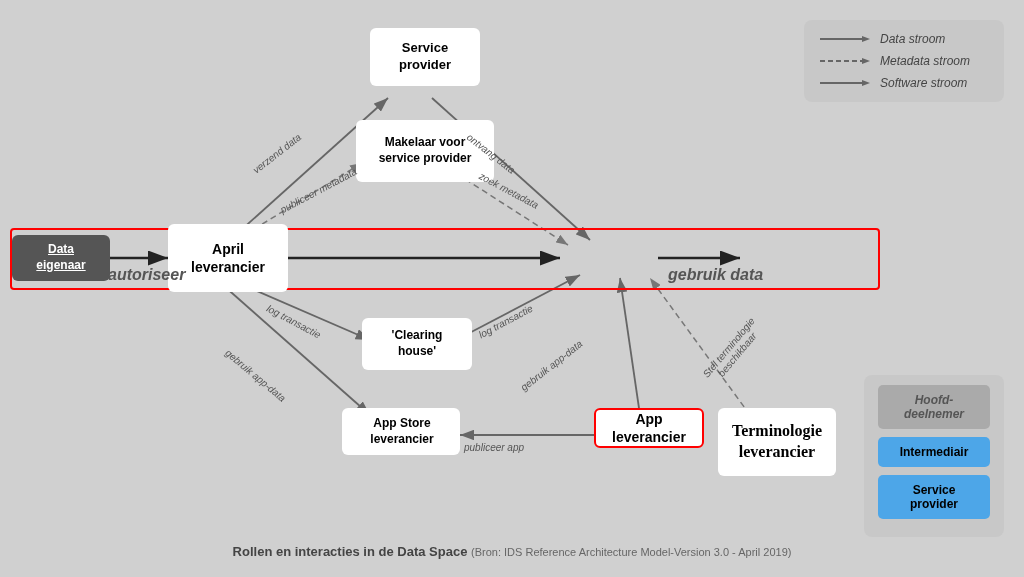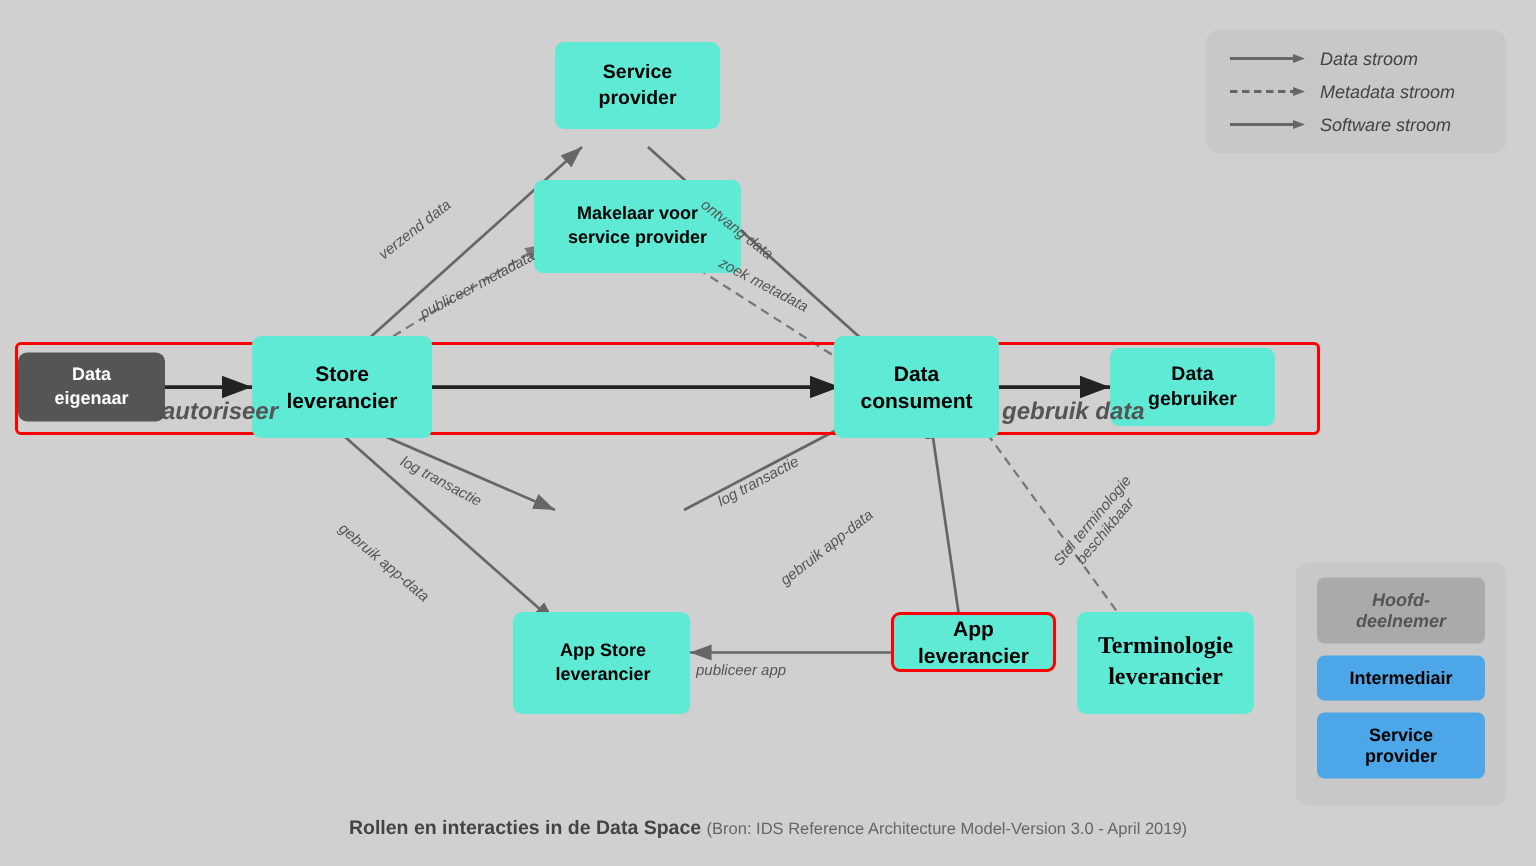--- a/index.html
+++ b/index.html
@@ -27,29 +27,30 @@
       align-items: center;
       justify-content: center;
       text-align: center;
       font-weight: bold;
       font-size: 13px;
       line-height: 1.3;
       padding: 6px 10px;
     }
 
     .node-blue {
-      background: #5eead4;
+      background: #ffffff;
       color: #000;
       border: none;
     }
 
     .node-dark {
       background: #555;
       color: #fff;
       border: none;
+      text-decoration: underline;
     }
 
     
     .main-flow-box {
       position: absolute;
       border: 2px solid red;
       border-radius: 4px;
       pointer-events: none;
     }
 
@@ -188,47 +189,43 @@
     <line x1="750" y1="415" x2="650" y2="278" stroke="#777" stroke-width="1.5" stroke-dasharray="6,4" marker-end="url(#arrowhead-gray-dashed)"></line>
   </svg>
 
   <div class="main-flow-box" style="left:10px; top:228px; width:870px; height:62px;"></div>
 
   <div class="node node-dark" style="left:12px; top:235px; width:98px; height:46px; font-size:12px;">
     <span>Data eigenaar</span>
   </div>
 
   <div class="node node-blue" style="left:168px; top:224px; width:120px; height:68px; font-size:14px; font-weight:bold;">
-    <span>Store
+    <span>April
 leverancier</span>
   </div>
 
-  <div class="node node-blue" style="left:556px; top:224px; width:110px; height:68px; font-size:14px; font-weight:bold;">
-    <span>Data
-consument</span>
-  </div>
-
-  <div class="node node-blue" style="left:740px; top:232px; width:110px; height:52px; font-size:13px; font-weight:bold;">
-    <span>Data
-gebruiker</span>
-  </div>
+
 
   <div class="node node-blue" style="left:370px; top:28px; width:110px; height:58px; font-size:13px;">
     <span>Service
 provider</span>
   </div>
 
   <div class="node node-blue" style="left:356px; top:120px; width:138px; height:62px; font-size:12px;justify-content:flex-end;">
     <span>Makelaar
 voor service
 provider</span>
   </div>
 
-
-  <div class="node node-blue" style="left:342px; top:408px; width:118px; height:68px; font-size:12px;padding-left:12px;">
+  <div class="node node-blue" style="left:362px; top:318px; width:110px; height:52px; font-size:12px;">
+    <span>'Clearing
+house'</span>
+  </div>
+
+  <div class="node node-blue" style="left:342px; top:408px; width:118px; height:47px; font-size:12px;padding-left:12px;">
     <span>App Store
 leverancier</span>
   </div>
 
   <div class="node node-blue node-highlighted" style="left:594px; top:408px; width:110px; height:40px; font-size:14px; font-weight:bold;">
     <span>App
 leverancier</span>
   </div>
 
   <div class="node node-blue" style="left:718px; top:408px; width:118px; height:68px; font-size:16px;font-family:Liberation Serif, serif;">

